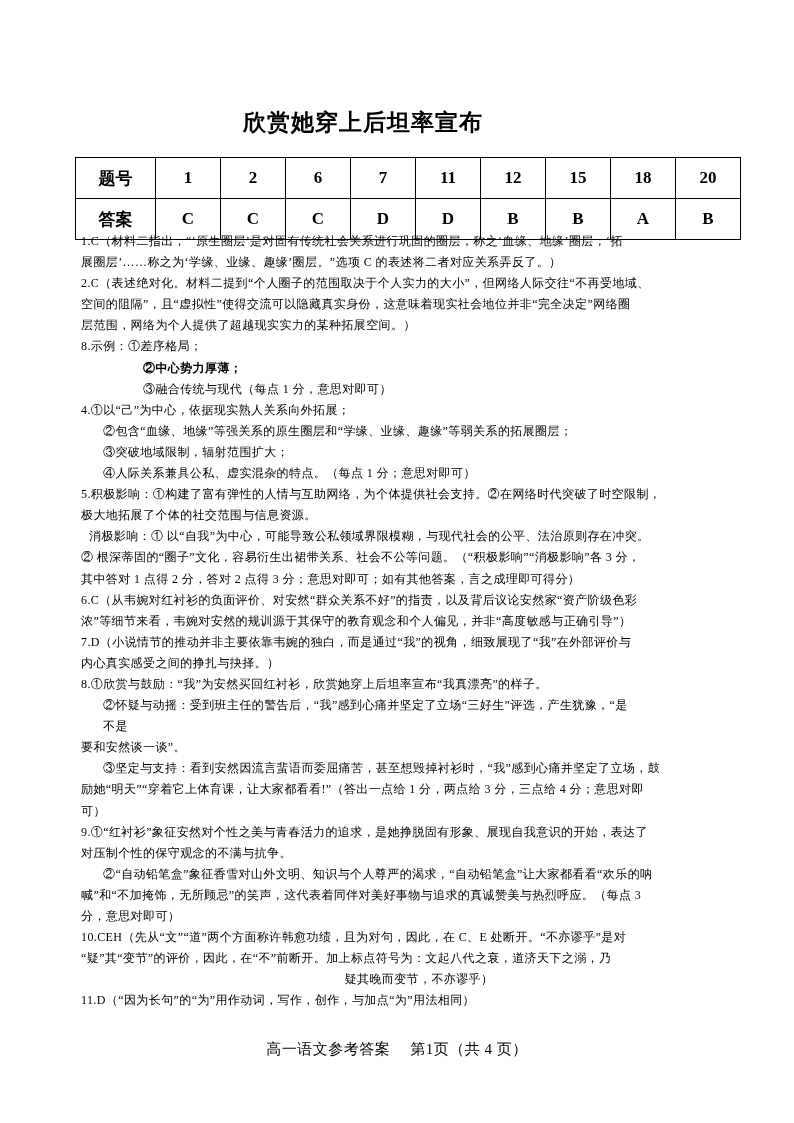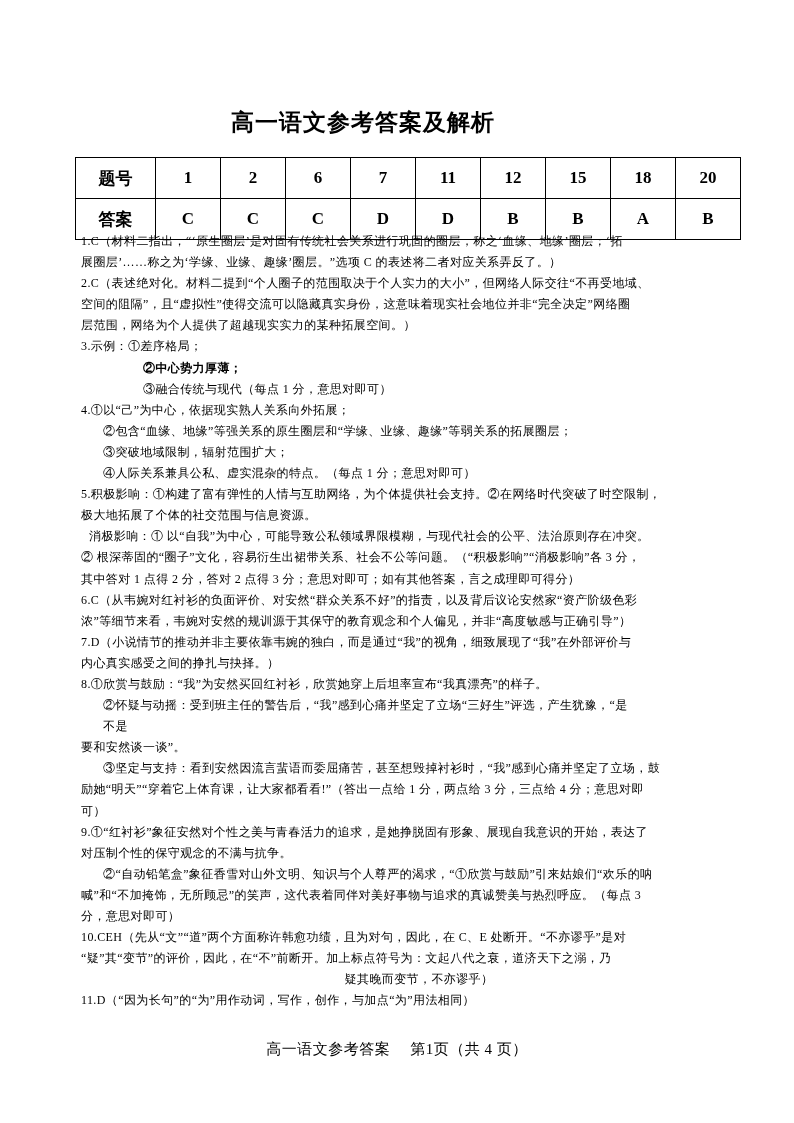--- a/index.html
+++ b/index.html
@@ -64,21 +64,21 @@
     font-size: 15px;
     letter-spacing: 0.5px;
   }
   .footer .gap { display: inline-block; width: 20px; }
 </style>
 </head>
 <body>
 
 <div class="page">
 
-  <div class="title">高一语文参考答案及解析</div>
+  <div class="title">欣赏她穿上后坦率宣布</div>
 
   <div class="table-wrap">
     <table class="answer-table">
       <colgroup>
         <col style="width:80px">
       </colgroup>
       <tbody id="answer-table-body">
           <tr>
             <td>题号</td>
             <td>1</td>
@@ -106,21 +106,21 @@
         </tbody>
     </table>
   </div>
 
   <div class="body-text" id="body-text">
       <div class="line" style="padding-left: 0px;">1.C（材料二指出，“‘原生圈层’是对固有传统社会关系进行巩固的圈层，称之‘血缘、地缘’圈层；‘拓</div>
       <div class="line" style="padding-left: 0px;">展圈层’……称之为‘学缘、业缘、趣缘’圈层。”选项 C 的表述将二者对应关系弄反了。）</div>
       <div class="line" style="padding-left: 0px;">2.C（表述绝对化。材料二提到“个人圈子的范围取决于个人实力的大小”，但网络人际交往“不再受地域、</div>
       <div class="line" style="padding-left: 0px;">空间的阻隔”，且“虚拟性”使得交流可以隐藏真实身份，这意味着现实社会地位并非“完全决定”网络圈</div>
       <div class="line" style="padding-left: 0px;">层范围，网络为个人提供了超越现实实力的某种拓展空间。）</div>
-      <div class="line" style="padding-left: 0px;">3.示例：①差序格局；</div>
+      <div class="line" style="padding-left: 0px;">8.示例：①差序格局；</div>
       <div class="line" style="padding-left: 62px; font-weight: bold;">②中心势力厚薄；</div>
       <div class="line" style="padding-left: 62px;">③融合传统与现代（每点 1 分，意思对即可）</div>
       <div class="line" style="padding-left: 0px;">4.①以“己”为中心，依据现实熟人关系向外拓展；</div>
       <div class="line" style="padding-left: 22px;">②包含“血缘、地缘”等强关系的原生圈层和“学缘、业缘、趣缘”等弱关系的拓展圈层；</div>
       <div class="line" style="padding-left: 22px;">③突破地域限制，辐射范围扩大；</div>
       <div class="line" style="padding-left: 22px;">④人际关系兼具公私、虚实混杂的特点。（每点 1 分；意思对即可）</div>
       <div class="line" style="padding-left: 0px;">5.积极影响：①构建了富有弹性的人情与互助网络，为个体提供社会支持。②在网络时代突破了时空限制，</div>
       <div class="line" style="padding-left: 0px;">极大地拓展了个体的社交范围与信息资源。</div>
       <div class="line" style="padding-left: 8px;">消极影响：① 以“自我”为中心，可能导致公私领域界限模糊，与现代社会的公平、法治原则存在冲突。</div>
       <div class="line" style="padding-left: 0px;">② 根深蒂固的“圈子”文化，容易衍生出裙带关系、社会不公等问题。（“积极影响”“消极影响”各 3 分，</div>
@@ -131,21 +131,21 @@
       <div class="line" style="padding-left: 0px;">内心真实感受之间的挣扎与抉择。）</div>
       <div class="line" style="padding-left: 0px;">8.①欣赏与鼓励：“我”为安然买回红衬衫，欣赏她穿上后坦率宣布“我真漂亮”的样子。</div>
       <div class="line" style="padding-left: 22px;">②怀疑与动摇：受到班主任的警告后，“我”感到心痛并坚定了立场“三好生”评选，产生犹豫，“是</div>
       <div class="line" style="padding-left: 22px;">不是</div>
       <div class="line" style="padding-left: 0px;">要和安然谈一谈”。</div>
       <div class="line" style="padding-left: 22px;">③坚定与支持：看到安然因流言蜚语而委屈痛苦，甚至想毁掉衬衫时，“我”感到心痛并坚定了立场，鼓</div>
       <div class="line" style="padding-left: 0px;">励她“明天”“穿着它上体育课，让大家都看看!”（答出一点给 1 分，两点给 3 分，三点给 4 分；意思对即</div>
       <div class="line" style="padding-left: 0px;">可）</div>
       <div class="line" style="padding-left: 0px;">9.①“红衬衫”象征安然对个性之美与青春活力的追求，是她挣脱固有形象、展现自我意识的开始，表达了</div>
       <div class="line" style="padding-left: 0px;">对压制个性的保守观念的不满与抗争。</div>
-      <div class="line" style="padding-left: 22px;">②“自动铅笔盒”象征香雪对山外文明、知识与个人尊严的渴求，“①欣赏与鼓励”引来姑娘们“欢乐的呐</div>
+      <div class="line" style="padding-left: 22px;">②“自动铅笔盒”象征香雪对山外文明、知识与个人尊严的渴求，“自动铅笔盒”让大家都看看“欢乐的呐</div>
       <div class="line" style="padding-left: 0px;">喊”和“不加掩饰，无所顾忌”的笑声，这代表着同伴对美好事物与追求的真诚赞美与热烈呼应。（每点 3</div>
       <div class="line" style="padding-left: 0px;">分，意思对即可）</div>
       <div class="line" style="padding-left: 0px;">10.CEH（先从“文”“道”两个方面称许韩愈功绩，且为对句，因此，在 C、E 处断开。“不亦谬乎”是对</div>
       <div class="line" style="padding-left: 0px;">“疑”其“变节”的评价，因此，在“不”前断开。加上标点符号为：文起八代之衰，道济天下之溺，乃</div>
       <div class="line" style="padding-left: 0px; text-align: center;">疑其晚而变节，不亦谬乎）</div>
       <div class="line" style="padding-left: 0px;">11.D（“因为长句”的“为”用作动词，写作，创作，与加点“为”用法相同）</div>
     </div>
 
   <div class="footer">
     <span>高一语文参考答案</span><span class="gap"></span><span>第1页（共 4 页）</span>

